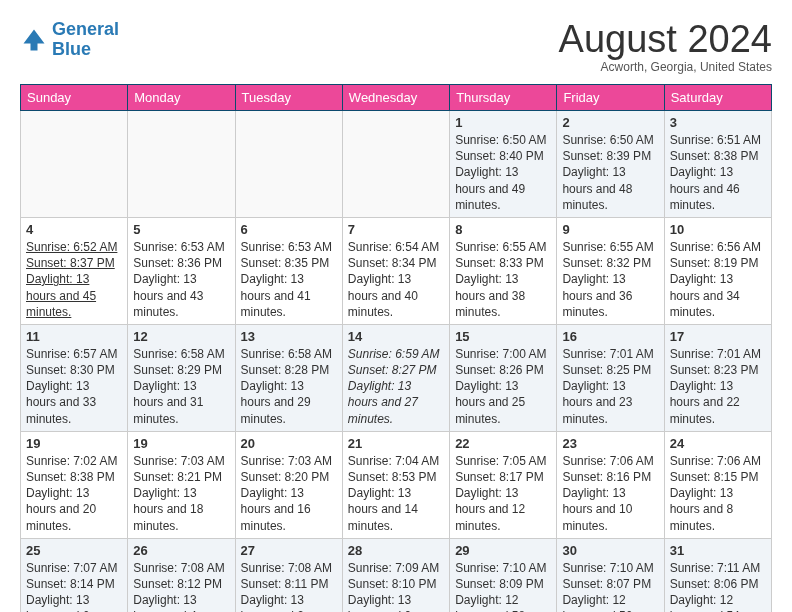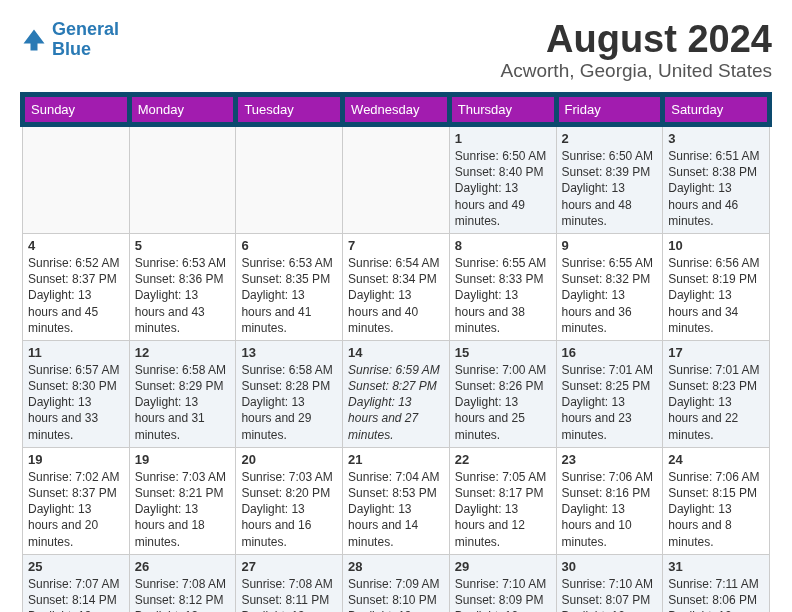--- a/index.html
+++ b/index.html
@@ -37,41 +37,41 @@
     .logo-icon {
       width: 28px;
       height: 28px;
     }
     .title-block {
       text-align: right;
     }
     .month-title {
       font-size: 38px;
       color: #333;
-      font-weight: 700;
+      font-weight: 400;
       line-height: 1;
     }
     .location {
-      font-size: 19px;
+      font-size: 12px;
       color: #555;
       margin-top: 2px;
     }
     .calendar-table {
       width: 100%;
       border-collapse: collapse;
       border: 1px solid #ccc;
     }
     .calendar-table th {
-      background-color: #a21caf;
+      background-color: #ec4899;
       color: #fff;
       text-align: left;
       padding: 5px 6px;
       font-size: 13px;
       font-weight: normal;
-      border: 5px solid #0c4a6e;
+      border: 1px solid #0c4a6e;
     }
     .calendar-table td {
       vertical-align: top;
       padding: 4px 5px;
       border: 1px solid #ccc;
       font-size: 10.5px;
       color: #333;
       width: calc(100% / 7);
       min-height: 80px;
       height: 80px;
@@ -150,21 +150,21 @@
           <td>
             <span class="day-num">3</span>
             <div class="cell-content" style="white-space: pre-line;">Sunrise: 6:51 AM
 Sunset: 8:38 PM
 Daylight: 13 hours and 46 minutes.</div>
           </td>
         </tr>
         <tr>
           <td>
             <span class="day-num">4</span>
-            <div class="cell-content" style="white-space: pre-line;">Sunrise: 6:52 AM
+            <div class="cell-content" style="white-space: pre-line; text-decoration: underline;">Sunrise: 6:52 AM
 Sunset: 8:37 PM
 Daylight: 13 hours and 45 minutes.</div>
           </td>
           <td>
             <span class="day-num">5</span>
             <div class="cell-content" style="white-space: pre-line;">Sunrise: 6:53 AM
 Sunset: 8:36 PM
 Daylight: 13 hours and 43 minutes.</div>
           </td>
           <td>
@@ -239,21 +239,21 @@
             <span class="day-num">17</span>
             <div class="cell-content" style="white-space: pre-line;">Sunrise: 7:01 AM
 Sunset: 8:23 PM
 Daylight: 13 hours and 22 minutes.</div>
           </td>
         </tr>
         <tr>
           <td>
             <span class="day-num">19</span>
             <div class="cell-content" style="white-space: pre-line;">Sunrise: 7:02 AM
-Sunset: 8:37 PM
+Sunset: 8:38 PM
 Daylight: 13 hours and 20 minutes.</div>
           </td>
           <td>
             <span class="day-num">19</span>
             <div class="cell-content" style="white-space: pre-line;">Sunrise: 7:03 AM
 Sunset: 8:21 PM
 Daylight: 13 hours and 18 minutes.</div>
           </td>
           <td>
             <span class="day-num">20</span>

